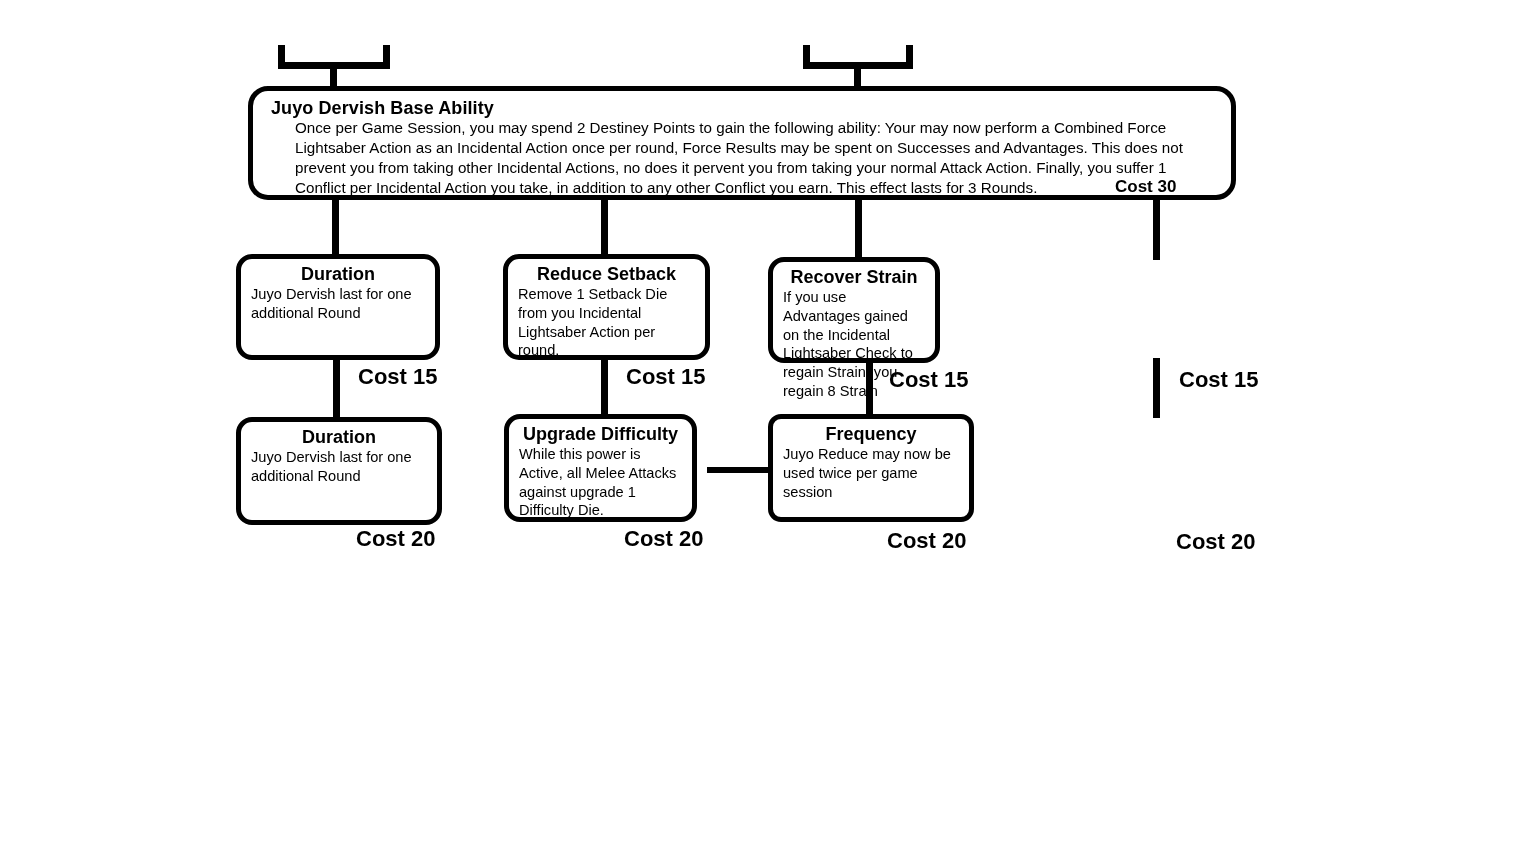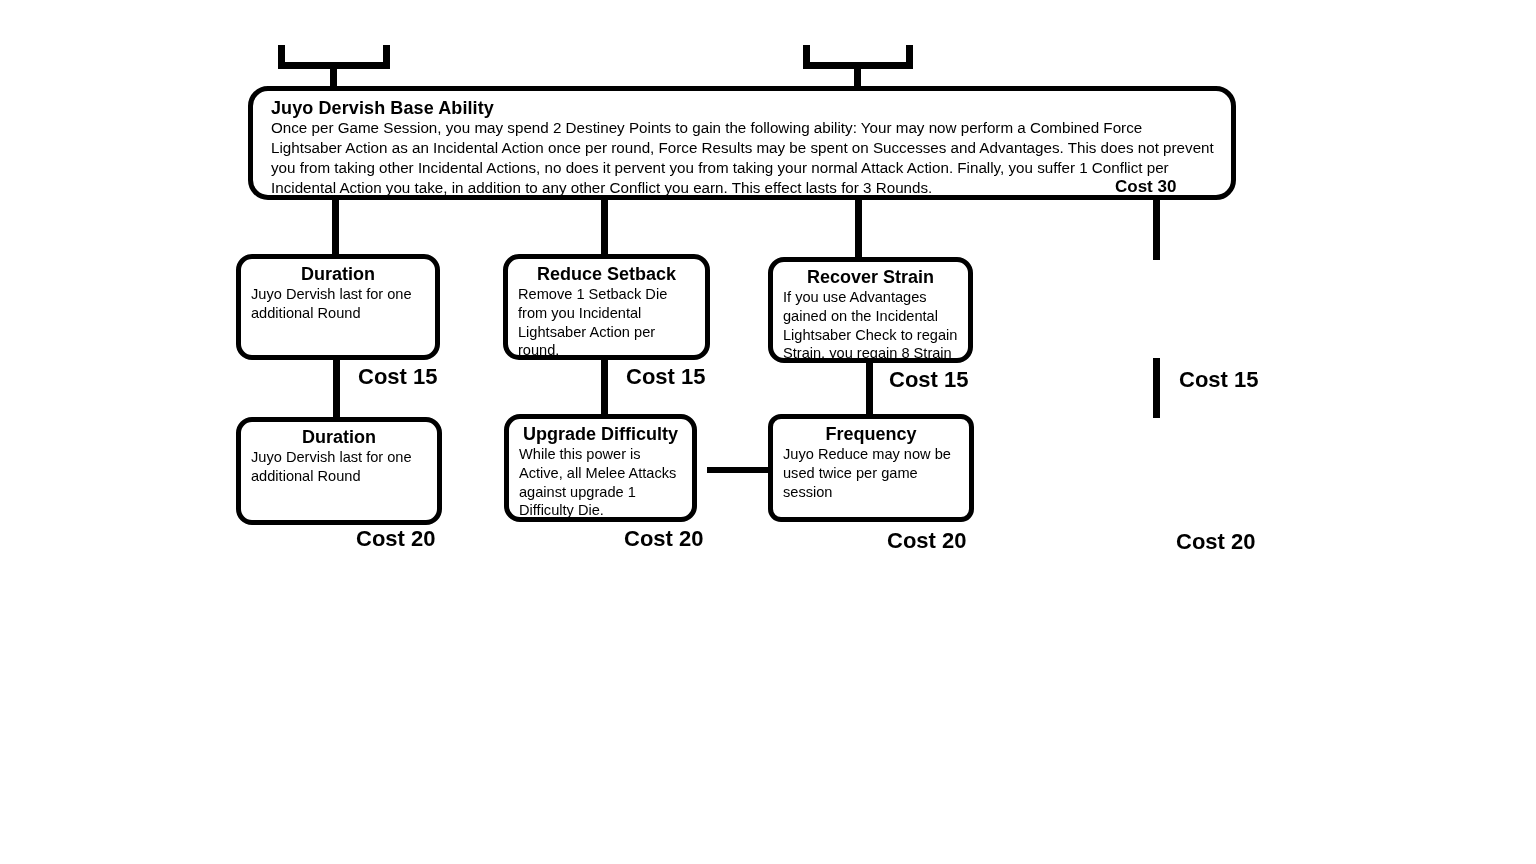--- a/index.html
+++ b/index.html
@@ -78,20 +78,21 @@
   .node.base .title {
     text-align: left;
     font-size: 18px;
     padding: 7px 0 0 18px;
     letter-spacing: 0.1px;
   }
   .node.base .body {
     font-size: 15.2px;
     padding: 0 14px 0 18px;
     line-height: 1.31;
+    margin-left: 24px;
   }
 
   
   .node.child .title {
     font-size: 18px;
     padding-top: 5px;
   }
   .node.child .body {
     font-size: 14.6px;
     padding: 1px 10px 0 10px;
@@ -149,21 +150,21 @@
     <div class="body">Juyo Dervish last for one additional Round</div>
   </div>
   <div class="cost child-cost" style="left:358px; top:364px;">Cost 15</div>
 
   <div class="node child" style="left:503px; top:254px; width:207px; height:106px;">
     <div class="title">Reduce Setback</div>
     <div class="body">Remove 1 Setback Die from you Incidental Lightsaber Action per round.</div>
   </div>
   <div class="cost child-cost" style="left:626px; top:364px;">Cost 15</div>
 
-  <div class="node child" style="left:768px; top:257px; width:205px; height:106px;">
+  <div class="node child" style="left:768px; top:257px; width:172px; height:106px;">
     <div class="title">Recover Strain</div>
     <div class="body">If you use Advantages gained on the Incidental Lightsaber Check to regain Strain, you regain 8 Strain</div>
   </div>
   <div class="cost child-cost" style="left:889px; top:367px;">Cost 15</div>
 
   <div class="cost child-cost" style="left:1179px; top:367px;">Cost 15</div>
 
   <div class="node child" style="left:236px; top:417px; width:206px; height:108px;">
     <div class="title">Duration</div>
     <div class="body">Juyo Dervish last for one additional Round</div>

